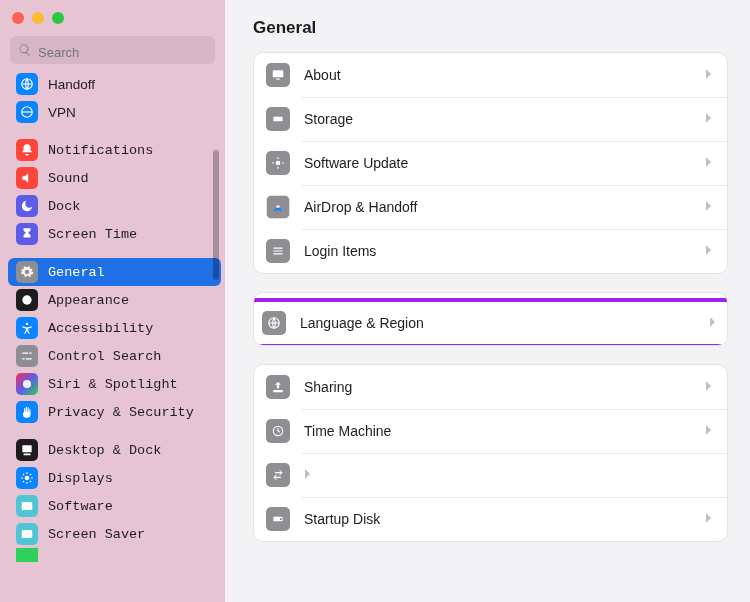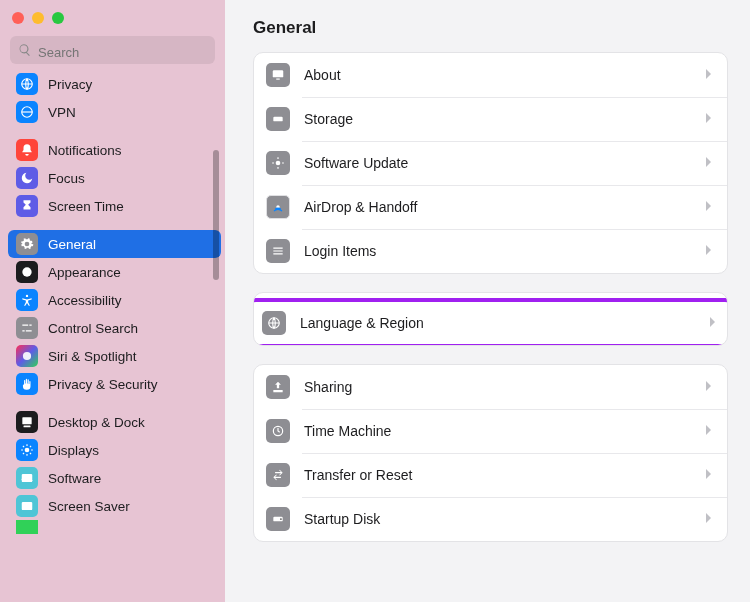--- a/index.html
+++ b/index.html
@@ -53,21 +53,21 @@
     scrollbar-width: thin;
   }
   .side-scroll::-webkit-scrollbar { width: 6px; }
   .side-scroll::-webkit-scrollbar-thumb { background: rgba(0,0,0,0.25); border-radius: 3px; }
   .sidebar-scrollbar {
     position: absolute;
     right: 6px; top: 150px; width: 6px; height: 130px;
     background: rgba(0,0,0,0.28); border-radius: 3px;
   }
 
-  .side-group { margin-top: 10px; }
+  .side-group { margin-top: 10px; font-family: Liberation Mono, monospace; }
   .side-item {
     display: flex; align-items: center;
     height: 28px;
     padding: 0 8px;
     border-radius: 6px;
     gap: 10px;
     cursor: default;
   }
   .side-item.selected {
     background: #1f6fe5;
@@ -185,21 +185,21 @@
 
   <div class="side-scroll">
 
     <div class="side-item">
       <span class="icn bg-blue">
           <svg viewBox="0 0 24 24">
             <circle cx="12" cy="12" r="9" fill="none" stroke="#fff" stroke-width="2"></circle>
             <path d="M3 12h18M12 3c3 3 3 15 0 18M12 3c-3 3-3 15 0 18" stroke="#fff" stroke-width="2" fill="none"></path>
           </svg>
         </span>
-      <span class="lbl">Privacy</span>
+      <span class="lbl">Handoff</span>
     </div>
     <div class="side-item">
       <span class="icn bg-blue">
           <svg viewBox="0 0 24 24">
             <circle cx="12" cy="12" r="9" fill="none" stroke="#fff" stroke-width="2"></circle>
             <path d="M3 12h18" stroke="#fff" stroke-width="2"></path>
           </svg>
         </span>
       <span class="lbl">VPN</span>
     </div>
@@ -207,26 +207,34 @@
     <div class="side-group">
       <div class="side-item">
         <span class="icn bg-red">
             <svg viewBox="0 0 24 24">
               <path d="M12 2a6 6 0 00-6 6v4l-2 3v1h16v-1l-2-3V8a6 6 0 00-6-6zm0 20a3 3 0 003-3H9a3 3 0 003 3z"></path>
             </svg>
           </span>
         <span class="lbl">Notifications</span>
       </div>
       <div class="side-item">
+        <span class="icn bg-red">
+            <svg viewBox="0 0 24 24">
+              <path d="M4 9v6h4l6 5V4l-6 5H4z"></path>
+            </svg>
+          </span>
+        <span class="lbl">Sound</span>
+      </div>
+      <div class="side-item">
         <span class="icn bg-purple">
             <svg viewBox="0 0 24 24">
               <path d="M21 13A9 9 0 1111 3a7 7 0 0010 10z"></path>
             </svg>
           </span>
-        <span class="lbl">Focus</span>
+        <span class="lbl">Dock</span>
       </div>
       <div class="side-item">
         <span class="icn bg-purple">
             <svg viewBox="0 0 24 24">
               <path d="M6 2h12v4l-4 4 4 4v4H6v-4l4-4-4-4V2z"></path>
             </svg>
           </span>
         <span class="lbl">Screen Time</span>
       </div>
     </div>
@@ -433,21 +441,20 @@
       <span class="chev"><svg viewBox="0 0 8 12">
             <path d="M1 1l5 5-5 5"></path>
           </svg></span>
     </div>
     <div class="row">
       <span class="ricn i-transfer">
           <svg viewBox="0 0 24 24">
             <path d="M7 7h10l-3-3 1-1 5 5-5 5-1-1 3-3H7V7zm10 10H7l3 3-1 1-5-5 5-5 1 1-3 3h10v2z"></path>
           </svg>
         </span>
-      <span class="rlabel">Transfer or Reset</span>
       <span class="chev"><svg viewBox="0 0 8 12">
             <path d="M1 1l5 5-5 5"></path>
           </svg></span>
     </div>
     <div class="row">
       <span class="ricn i-startup">
           <svg viewBox="0 0 24 24">
             <rect x="4" y="8" width="16" height="8" rx="2"></rect>
             <circle cx="17" cy="12" r="1.5" fill="#555"></circle>
           </svg>

